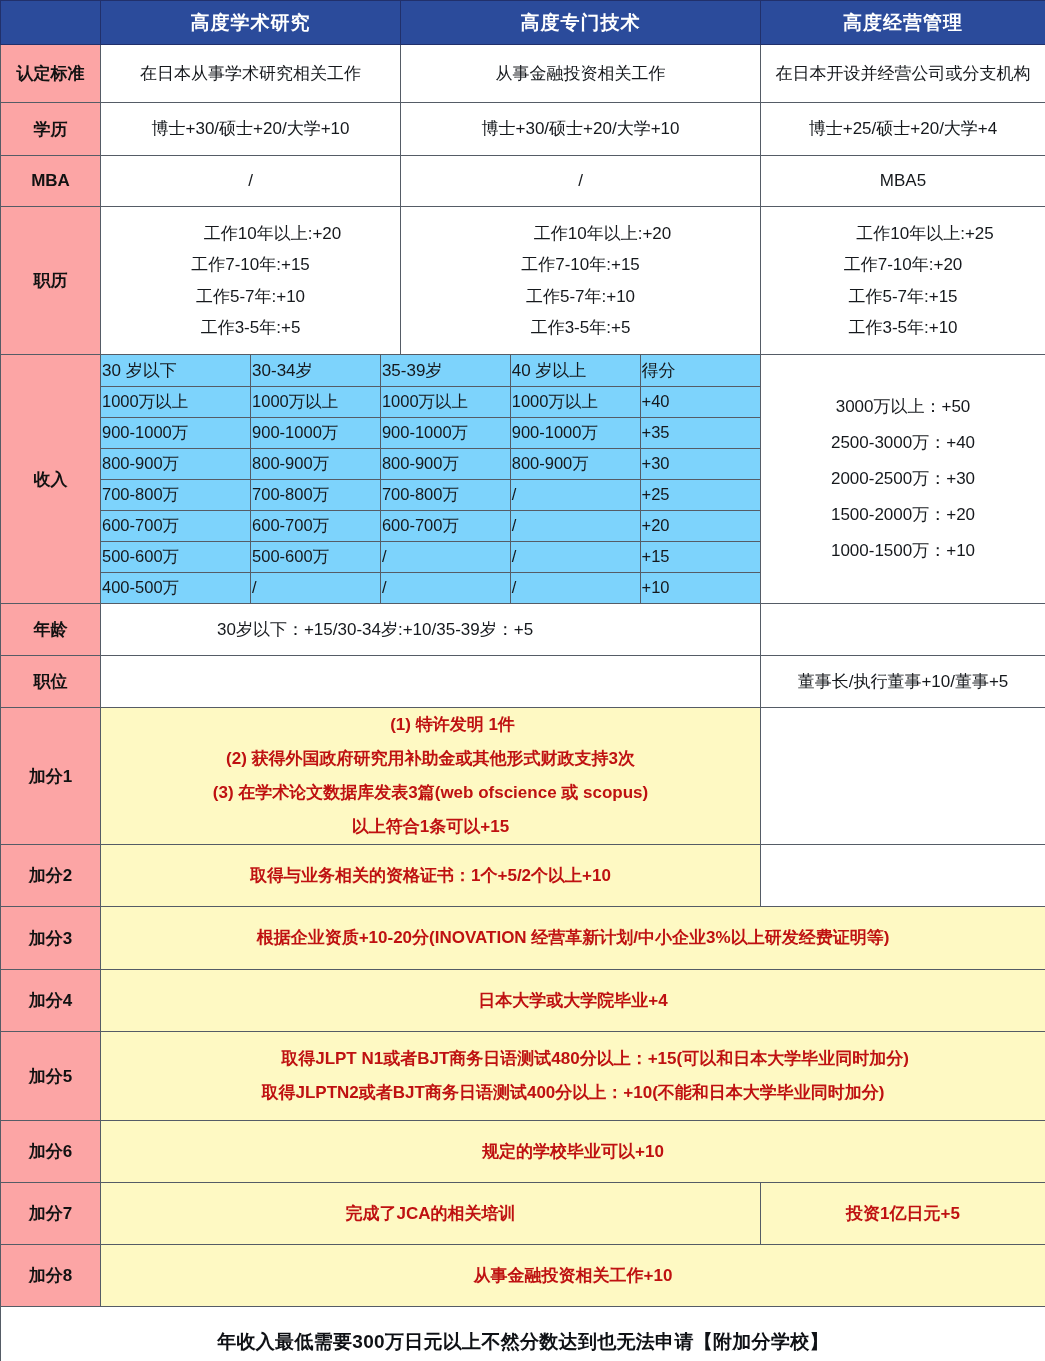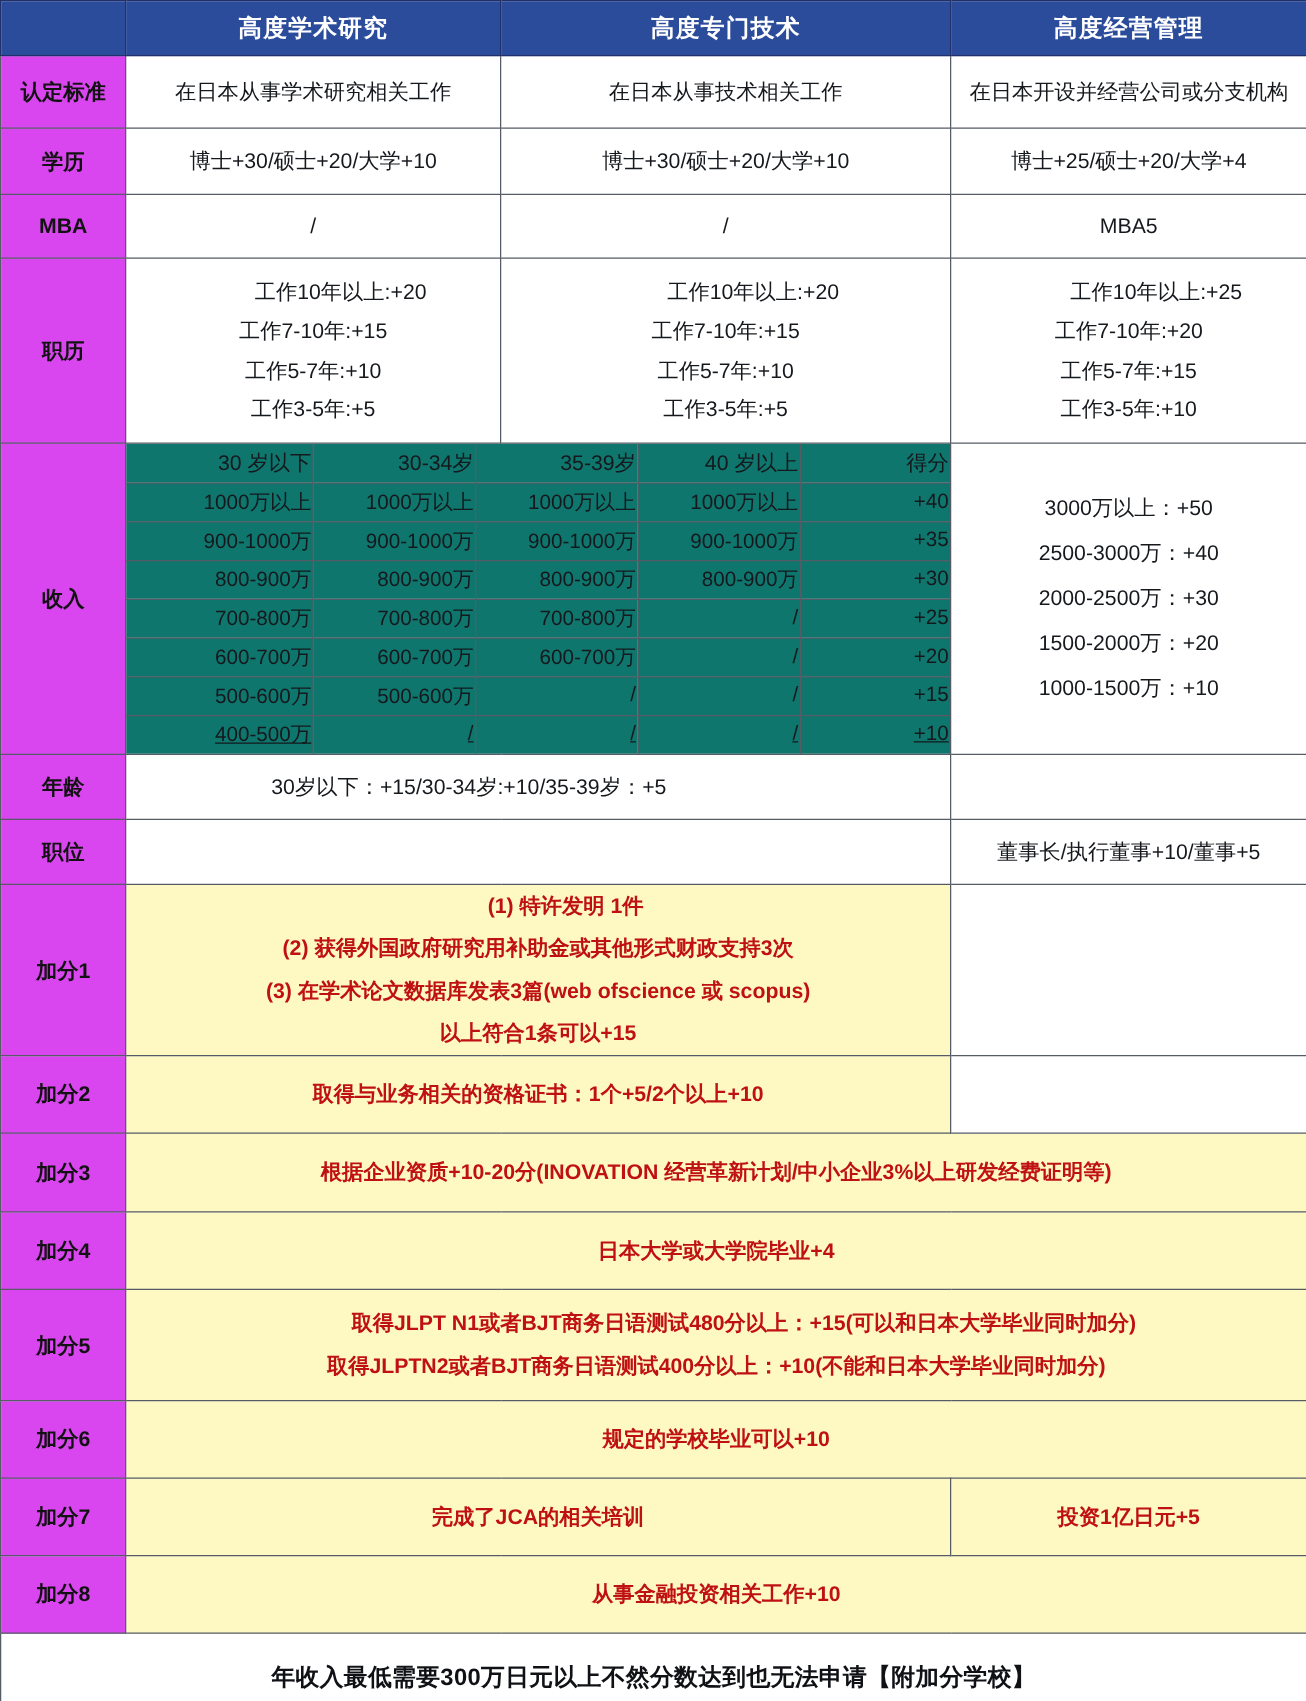--- a/index.html
+++ b/index.html
@@ -40,21 +40,21 @@
     height:44px;
     letter-spacing:1px;
     border:1px solid #21306b !important;
     text-align:center;
   }
   thead th.corner{
     background:#2b4b9b;
   }
   
   td.rowlabel{
-    background:#d946ef;
+    background:#fca5a5;
     color:#121212;
     font-weight:bold;
     font-size:17px;
     text-align:center;
     width:100px;
   }
   
   td.cell{
     background:#ffffff;
     text-align:center;
@@ -80,31 +80,31 @@
   
   td.nested{padding:0;background:#ffffff;}
   table.income{
     width:100%;
     border-collapse:collapse;
     table-layout:fixed;
   }
   table.income td{
     border:1px solid #555c66;
     height:31px;
-    text-align:right;
+    text-align:left;
     font-size:16.5px;
     color:#15181c;
-    background:#0f766e;
+    background:#7dd3fc;
     box-sizing:border-box;
   }
   table.income tr:first-child td{font-size:17px;}
   table.income td.outer-left{border-left:none;}
   table.income td.outer-right{border-right:none;}
   table.income tr:first-child td{border-top:none;}
-  table.income tr:last-child td{border-bottom:none;text-decoration:underline;}
+  table.income tr:last-child td{border-bottom:none;}
   
   td.income-right{
     background:#ffffff;
     text-align:center;
     font-size:17px;
     line-height:2.12;
     white-space:pre-line;
     padding:4px 4px;
     color:#15181c;
   }
@@ -138,21 +138,21 @@
         <th>高度专门技术</th>
         <th>高度经营管理</th>
       </tr>
     </thead>
 
     <tbody>
 
       <tr>
         <td class="rowlabel" style="height:58px">认定标准</td>
         <td class="cell">在日本从事学术研究相关工作</td>
-        <td class="cell">在日本从事技术相关工作</td>
+        <td class="cell">从事金融投资相关工作</td>
         <td class="cell">在日本开设并经营公司或分支机构</td>
       </tr>
 
       <tr>
         <td class="rowlabel" style="height:53px">学历</td>
         <td class="cell">博士+30/硕士+20/大学+10</td>
         <td class="cell">博士+30/硕士+20/大学+10</td>
         <td class="cell">博士+25/硕士+20/大学+4</td>
       </tr>
 

